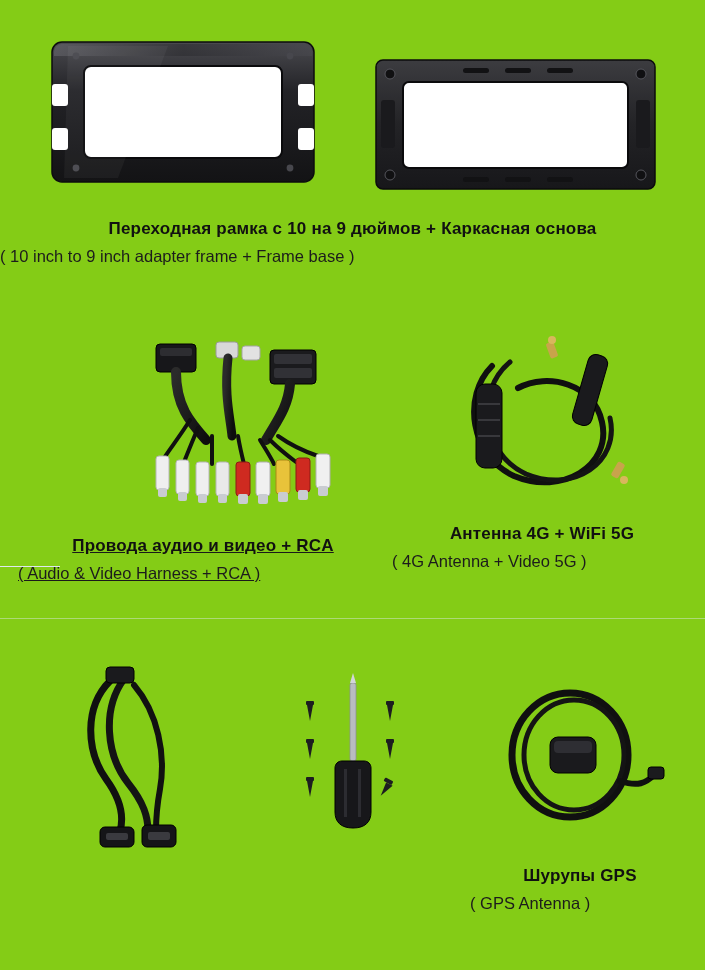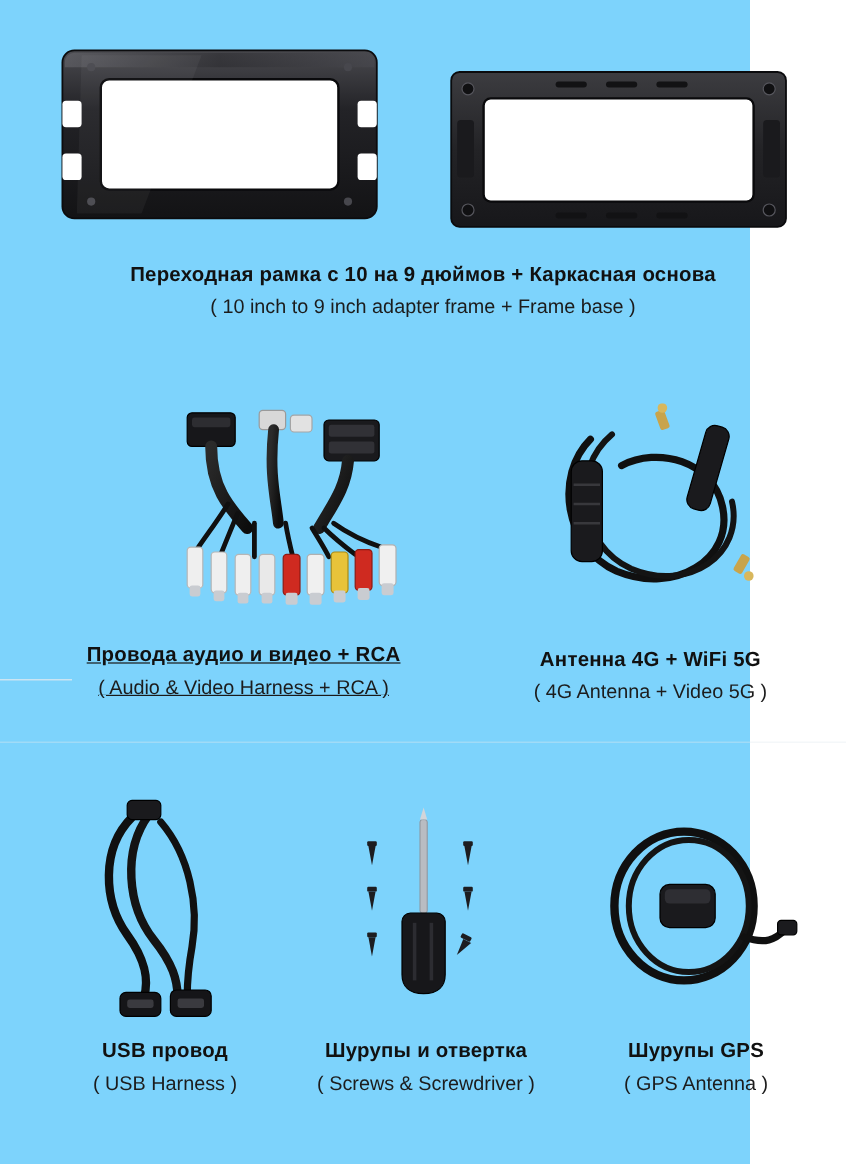--- a/index.html
+++ b/index.html
@@ -10,38 +10,38 @@
   body {
     width: 705px;
     height: 970px;
     font-family: "Liberation Sans", sans-serif;
     color: #1a1a1a;
     overflow: hidden;
     position: relative;
   }
   .page {
     position: relative;
-    width: 625px;
+    width: 705px;
     height: 970px;
-    background: #7dd3fc;
+    background: #84cc16;
   }
 
   
   .cap-ru {
     font-size: 17px;
     font-weight: bold;
     text-align: center;
     color: #111111;
     letter-spacing: 0.2px;
     line-height: 1.25;
   }
   .cap-en {
     font-size: 16.5px;
     font-weight: normal;
-    text-align: center;
+    text-align: left;
     color: #1c1c1c;
     line-height: 1.3;
     margin-top: 7px;
   }
 
   
   .sec1 {
     position: absolute;
     left: 0;
     top: 0;
@@ -101,21 +101,21 @@
   .sec2-left-cap {
     position: absolute;
     left: 18px;
     top: 217px;
     width: 370px;
     text-decoration: underline;
   }
   .sec2-right-cap {
     position: absolute;
     left: 392px;
-    top: 221px;
+    top: 205px;
     width: 300px;
   }
 
   
   .sec3 {
     position: absolute;
     left: 0;
     top: 645px;
     width: 705px;
     height: 300px;
@@ -403,29 +403,21 @@
 
         <path d="M130 106 C 148 112, 156 108, 164 100" stroke="#101010" stroke-width="6" fill="none" stroke-linecap="round"></path>
 
         <rect x="60" y="62" width="46" height="36" rx="8" fill="#1a1a1d" stroke="#000" stroke-width="1"></rect>
         <rect x="64" y="66" width="38" height="12" rx="4" fill="#2e2e33"></rect>
 
         <rect x="158" y="92" width="16" height="12" rx="3" fill="#1b1b1e" stroke="#000"></rect>
       </svg>
     </div>
 
-    <div class="sec3-cap1">
-      <div class="cap-ru">USB провод</div>
-      <div class="cap-en">( USB Harness )</div>
-    </div>
-
-    <div class="sec3-cap2">
-      <div class="cap-ru">Шурупы и отвертка</div>
-      <div class="cap-en">( Screws &amp; Screwdriver )</div>
-    </div>
+
 
     <div class="sec3-cap3">
       <div class="cap-ru">Шурупы GPS</div>
       <div class="cap-en">( GPS Antenna )</div>
     </div>
   </div>
 
 </div>
 
 </body></html>

